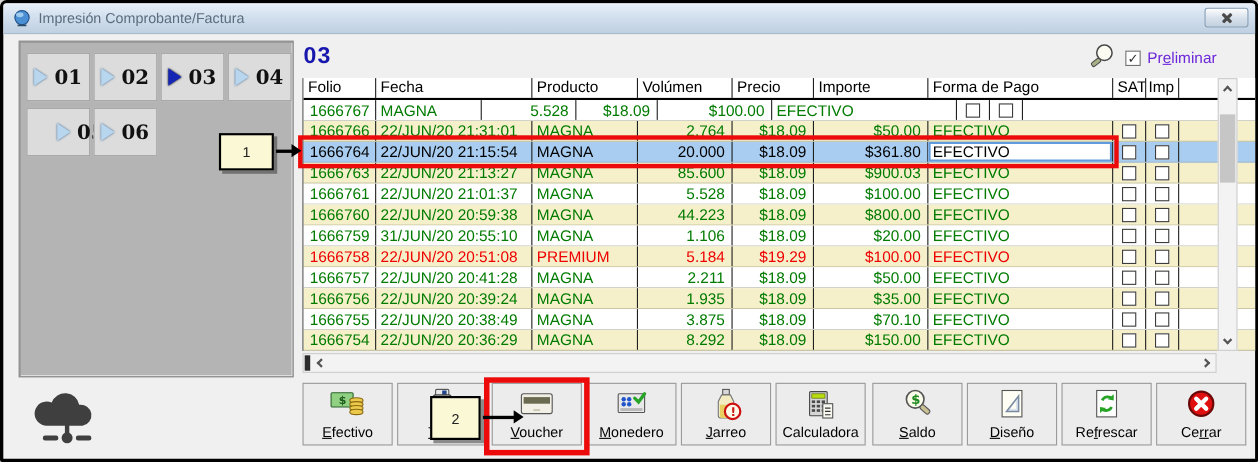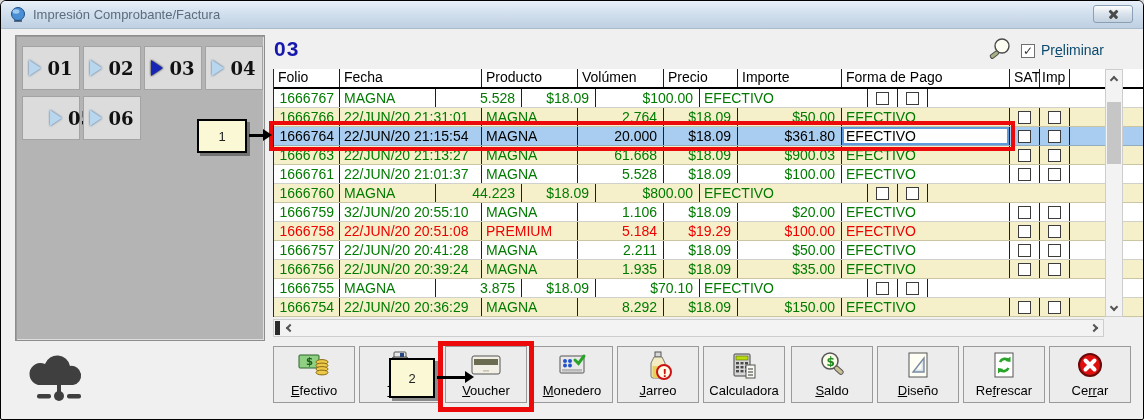--- a/index.html
+++ b/index.html
@@ -1,20 +1,20 @@
 <!DOCTYPE html>
 <html><head>
 <meta charset="utf-8">
 <style>
   * { margin:0; padding:0; box-sizing:border-box; }
   html,body { background:#d8d8d8; }
   body { font-family:"Liberation Sans","DejaVu Sans",sans-serif; }
   .window {
     position:relative; width:1144px; height:420px; background:#f0f0f0;
-    border:1px solid #000000; border-radius:6px 6px 2px 2px; overflow:hidden;
+    border:3px solid #000000; border-radius:6px 6px 2px 2px; overflow:hidden;
   }
   
   .titlebar {
     position:absolute; left:0; top:0; width:1144px; height:28px;
     background:linear-gradient(#e9f1f9 0%, #d4e1ef 40%, #bfd0e2 100%);
     border-bottom:1px solid #a8bccd;
   }
   .title-icon { position:absolute; left:8px; top:5px; }
   .title-text { position:absolute; left:32px; top:0; line-height:27px; font-size:13px; color:#5c6c7c; }
   .close-btn {
@@ -45,21 +45,21 @@
   .nav-btn.selected .tri { border-left-color:#1626b4; filter:drop-shadow(0 0 1px #000); }
   
   .cloud-wrap { position:absolute; left:20px; top:348px; }
   
   .page-title { position:absolute; left:273px; top:36px; font-size:21px; font-weight:bold; color:#1717ad; letter-spacing:1px; }
   .magnifier { position:absolute; left:986px; top:36px; }
   .prelim-box {
     position:absolute; left:1020px; top:43px; width:14px; height:14px; background:#fff;
     border:1px solid #707070; font-size:12px; line-height:12px; text-align:center; color:#333;
   }
-  .prelim-label { position:absolute; left:1040px; top:41px; font-size:14px; color:#0c4a6e; }
+  .prelim-label { position:absolute; left:1040px; top:41px; font-size:14px; color:#6d28d9; }
   u.key { text-decoration:underline; }
   
   .table {
     position:absolute; left:272px; top:68px; width:986px; height:248px; background:#fff;
     border-left:1px solid #2a2a2a; font-size:14px;
   }
   .thead { display:flex; height:20px; line-height:17px; background:#fff; border-bottom:2px solid #000; color:#000; }
   .thead .cell { padding-left:4px; text-align:left; }
   .trow { display:flex; height:19px; line-height:18px; color:#007b00; border-bottom:1px solid rgba(90,90,70,.28); cursor:pointer; }
   .cell { height:100%; border-right:1px solid #1f1f1f; overflow:hidden; white-space:nowrap; }
@@ -245,21 +245,21 @@
           </div>
       <div class="cell c-imp cb-cell">
             <span class="cb"></span>
           </div>
       <div class="cell c-fill"></div>
     </div>
         <div class="trow rs-alt">
       <div class="cell c-folio">1666763</div>
       <div class="cell c-fecha">22/JUN/20 21:13:27</div>
       <div class="cell c-prod">MAGNA</div>
-      <div class="cell c-vol">61.668</div>
+      <div class="cell c-vol">85.600</div>
       <div class="cell c-precio">$18.09</div>
       <div class="cell c-importe">$900.03</div>
       <div class="cell c-forma">EFECTIVO</div>
       <div class="cell c-sat cb-cell">
             <span class="cb"></span>
           </div>
       <div class="cell c-imp cb-cell">
             <span class="cb"></span>
           </div>
       <div class="cell c-fill"></div>
@@ -275,36 +275,37 @@
       <div class="cell c-sat cb-cell">
             <span class="cb"></span>
           </div>
       <div class="cell c-imp cb-cell">
             <span class="cb"></span>
           </div>
       <div class="cell c-fill"></div>
     </div>
         <div class="trow rs-alt">
       <div class="cell c-folio">1666760</div>
+      <div class="cell c-fecha">22/JUN/20 20:59:38</div>
       <div class="cell c-prod">MAGNA</div>
       <div class="cell c-vol">44.223</div>
       <div class="cell c-precio">$18.09</div>
       <div class="cell c-importe">$800.00</div>
       <div class="cell c-forma">EFECTIVO</div>
       <div class="cell c-sat cb-cell">
             <span class="cb"></span>
           </div>
       <div class="cell c-imp cb-cell">
             <span class="cb"></span>
           </div>
       <div class="cell c-fill"></div>
     </div>
         <div class="trow rs-normal">
       <div class="cell c-folio">1666759</div>
-      <div class="cell c-fecha">32/JUN/20 20:55:10</div>
+      <div class="cell c-fecha">31/JUN/20 20:55:10</div>
       <div class="cell c-prod">MAGNA</div>
       <div class="cell c-vol">1.106</div>
       <div class="cell c-precio">$18.09</div>
       <div class="cell c-importe">$20.00</div>
       <div class="cell c-forma">EFECTIVO</div>
       <div class="cell c-sat cb-cell">
             <span class="cb"></span>
           </div>
       <div class="cell c-imp cb-cell">
             <span class="cb"></span>
@@ -354,20 +355,21 @@
       <div class="cell c-sat cb-cell">
             <span class="cb"></span>
           </div>
       <div class="cell c-imp cb-cell">
             <span class="cb"></span>
           </div>
       <div class="cell c-fill"></div>
     </div>
         <div class="trow rs-normal">
       <div class="cell c-folio">1666755</div>
+      <div class="cell c-fecha">22/JUN/20 20:38:49</div>
       <div class="cell c-prod">MAGNA</div>
       <div class="cell c-vol">3.875</div>
       <div class="cell c-precio">$18.09</div>
       <div class="cell c-importe">$70.10</div>
       <div class="cell c-forma">EFECTIVO</div>
       <div class="cell c-sat cb-cell">
             <span class="cb"></span>
           </div>
       <div class="cell c-imp cb-cell">
             <span class="cb"></span>

